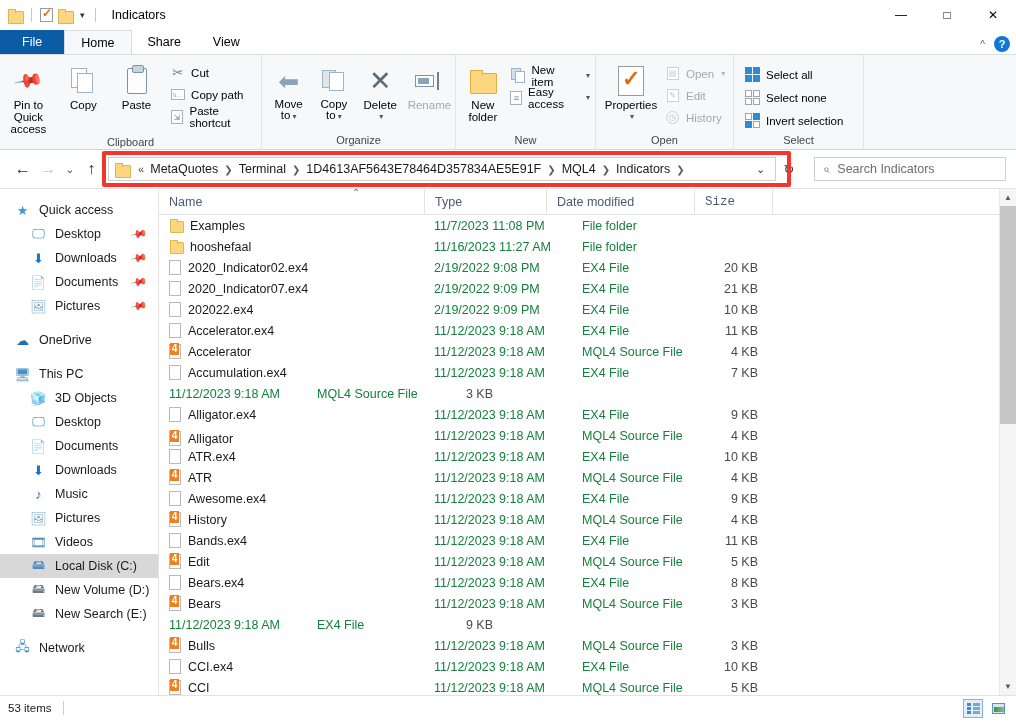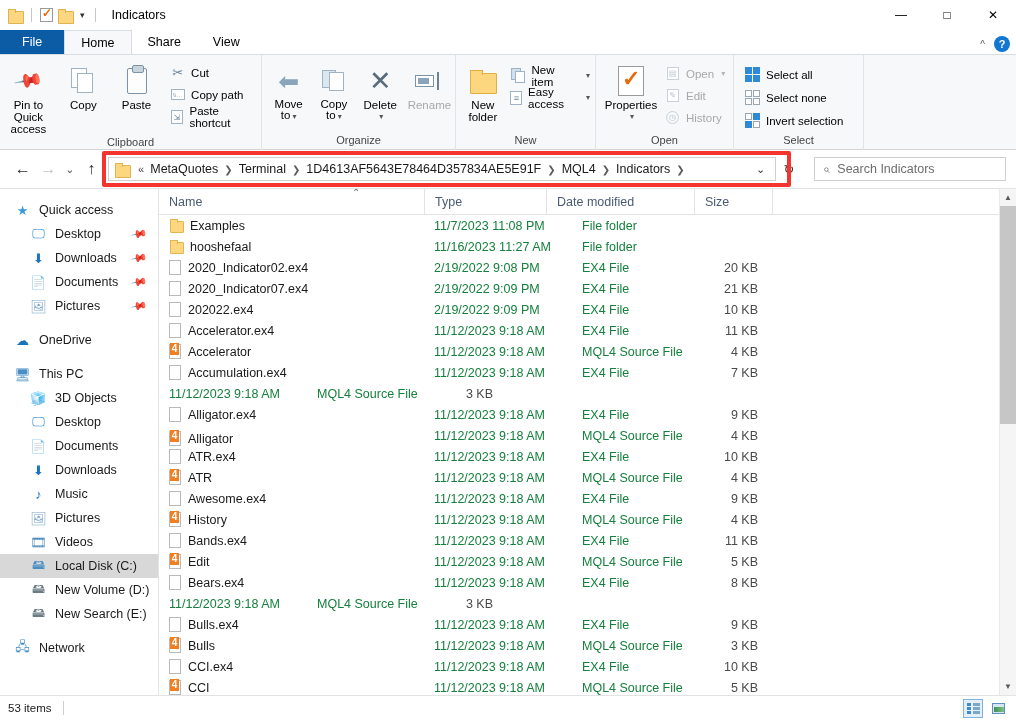--- a/index.html
+++ b/index.html
@@ -499,21 +499,21 @@
         <span class="nico" style="color:#3b8ec4;">🖧</span>
         <span>Network</span>
       </div>
     </div>
 
     <div class="listpane">
       <div class="colhdr">
         <div class="col" style="width:265px;">Name</div>
         <div class="col" style="width:122px;">Type</div>
         <div class="col" style="width:148px;">Date modified</div>
-        <div class="col" style="width:78px;">Size</div>
+        <div class="col" style="width:78px;font-family:Liberation Mono, monospace;">Size</div>
         <div class="col" style="flex:1;"></div>
         <span class="sortcaret">⌃</span>
       </div>
       <div class="rows" id="rows">
           <div class="row">
             <div class="cell" style="width: 265px;">
               <span class="fico folder"></span>
               <span>Examples</span>
             </div>
             <div class="cell date" style="width: 148px;">11/7/2023 11:08 PM</div>
@@ -663,29 +663,29 @@
           <div class="row">
             <div class="cell" style="width: 265px;">
               <span class="fico ex4"></span>
               <span>Bears.ex4</span>
             </div>
             <div class="cell date" style="width: 148px;">11/12/2023 9:18 AM</div>
             <div class="cell type" style="width: 122px;">EX4 File</div>
             <div class="cell size" style="width: 78px;">8 KB</div>
           </div>
           <div class="row">
+            <div class="cell" style="width: 265px;">
+              <span class="fico mql4"></span>
+              <span>Bears</span>
+            </div>
             <div class="cell date" style="width: 148px;">11/12/2023 9:18 AM</div>
             <div class="cell type" style="width: 122px;">MQL4 Source File</div>
             <div class="cell size" style="width: 78px;">3 KB</div>
           </div>
           <div class="row">
-            <div class="cell" style="width: 265px;">
-              <span class="fico ex4"></span>
-              <span>Bulls.ex4</span>
-            </div>
             <div class="cell date" style="width: 148px;">11/12/2023 9:18 AM</div>
             <div class="cell type" style="width: 122px;">EX4 File</div>
             <div class="cell size" style="width: 78px;">9 KB</div>
           </div>
           <div class="row">
             <div class="cell" style="width: 265px;">
               <span class="fico mql4"></span>
               <span>Bulls</span>
             </div>
             <div class="cell date" style="width: 148px;">11/12/2023 9:18 AM</div>

